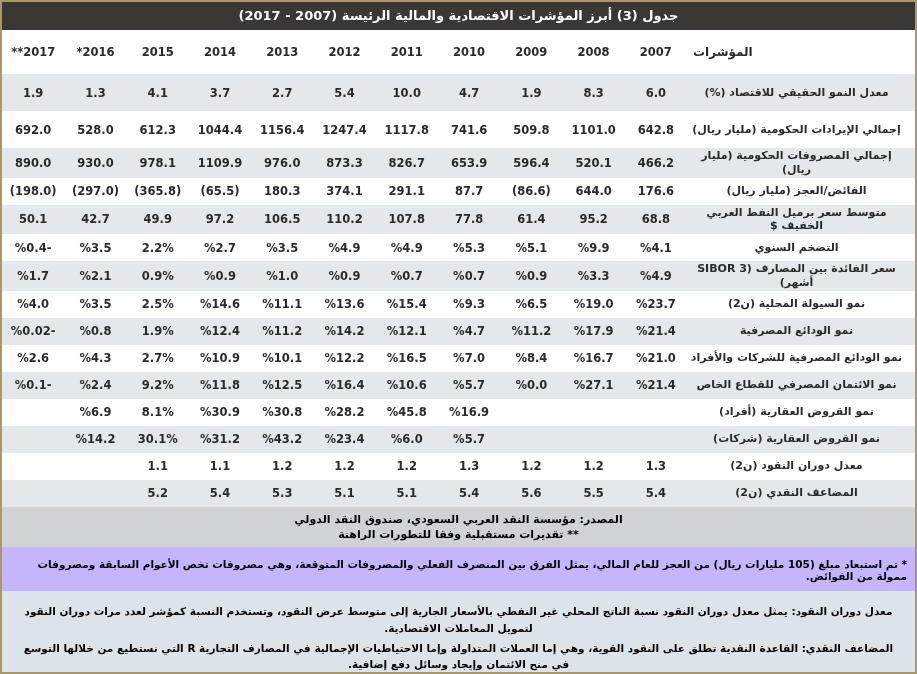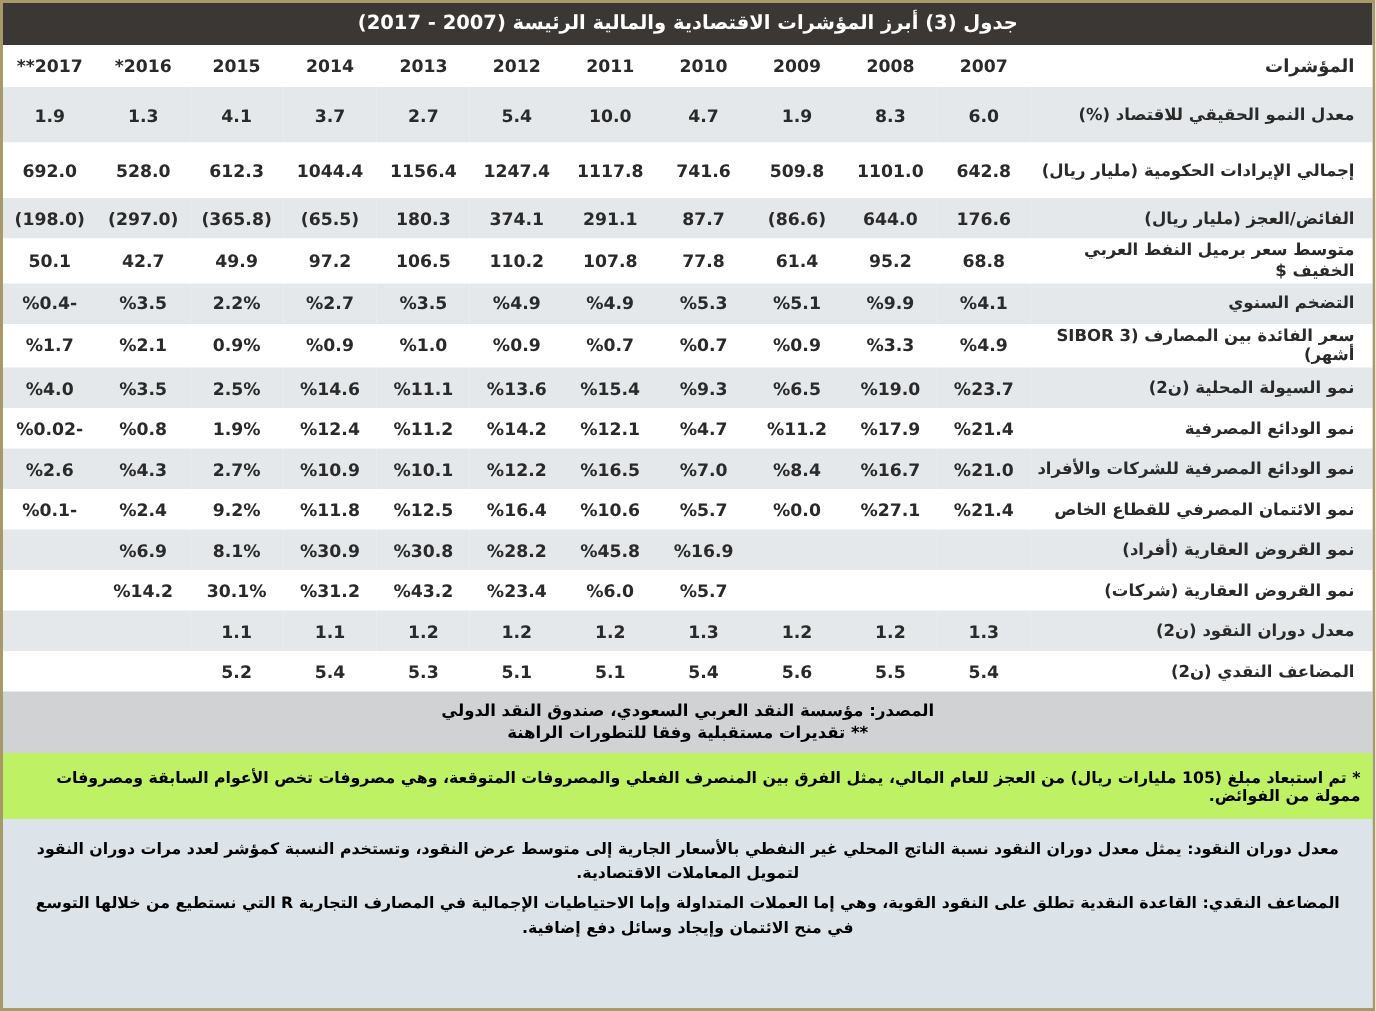--- a/index.html
+++ b/index.html
@@ -7,31 +7,31 @@
     --source-band:#d0d2d3; --definitions-band:#dce3e9; --text:#2a2a2a;
   }
   *{box-sizing:border-box}
   body{margin:0;background:#fff;font-family:"DejaVu Sans",sans-serif}
   .page{width:917px;height:674px;border:2px solid var(--border);direction:rtl;
         display:flex;flex-direction:column;background:#fff;overflow:hidden}
   .title-bar{flex:none;background:var(--title-bar);color:#fff;text-align:center;
              font-size:13px;font-weight:bold;height:28px;line-height:28px}
   table{width:100%;border-collapse:collapse;table-layout:fixed;flex:none}
   th,td{padding:1px 3px;color:var(--text);vertical-align:middle}
-  thead th{font-weight:bold;font-size:12.5px;height:28px;background:#fff}
-  th.label-col{width:228px;text-align:right;padding-left:6px;padding-right:12px;font-size:12px}
+  thead th{font-weight:bold;font-size:12.5px;height:44px;background:#fff}
+  th.label-col{width:228px;text-align:left;padding-left:6px;padding-right:12px;font-size:12px}
   .num{direction:ltr;unicode-bidi:isolate;text-align:center;font-size:11.5px;font-weight:bold}
-  td.row-label{text-align:right;padding-right:12px;font-size:11px;font-weight:bold;line-height:1.25}
+  td.row-label{text-align:center;padding-right:12px;font-size:11px;font-weight:bold;line-height:1.25}
   tbody td{height:27px}
   tbody tr:nth-child(odd){background:var(--row-shade)}
   tbody tr:nth-child(even){background:#fff}
   tbody tr:nth-child(1) td,tbody tr:nth-child(2) td{height:37px}
   .source-band{flex:none;background:var(--source-band);text-align:center;
                font-size:11px;font-weight:bold;padding:5px 4px;line-height:1.4}
-  .footnote{flex:none;background:#bef264;text-align:right;font-size:10.5px;
+  .footnote{flex:none;background:#c4b5fd;text-align:right;font-size:10.5px;
             font-weight:bold;padding:11px 8px 9px 8px}
   .definitions{flex:1;background:var(--definitions-band);text-align:center;
                font-size:10.5px;font-weight:bold;padding:8px 10px;line-height:1.55}
   .definitions p{margin:4px}
 </style>
 </head>
 <body>
 
 <div class="page">
 
@@ -77,20 +77,34 @@
           <td class="num">741.6</td>
           <td class="num">1117.8</td>
           <td class="num">1247.4</td>
           <td class="num">1156.4</td>
           <td class="num">1044.4</td>
           <td class="num">612.3</td>
           <td class="num">528.0</td>
           <td class="num">692.0</td>
         </tr>
         <tr>
+          <td class="row-label">إجمالي المصروفات الحكومية (مليار ريال)</td>
+          <td class="num">466.2</td>
+          <td class="num">520.1</td>
+          <td class="num">596.4</td>
+          <td class="num">653.9</td>
+          <td class="num">826.7</td>
+          <td class="num">873.3</td>
+          <td class="num">976.0</td>
+          <td class="num">1109.9</td>
+          <td class="num">978.1</td>
+          <td class="num">930.0</td>
+          <td class="num">890.0</td>
+        </tr>
+        <tr>
           <td class="row-label">الفائض/العجز (مليار ريال)</td>
           <td class="num">176.6</td>
           <td class="num">644.0</td>
           <td class="num">(86.6)</td>
           <td class="num">87.7</td>
           <td class="num">291.1</td>
           <td class="num">374.1</td>
           <td class="num">180.3</td>
           <td class="num">(65.5)</td>
           <td class="num">(365.8)</td>

